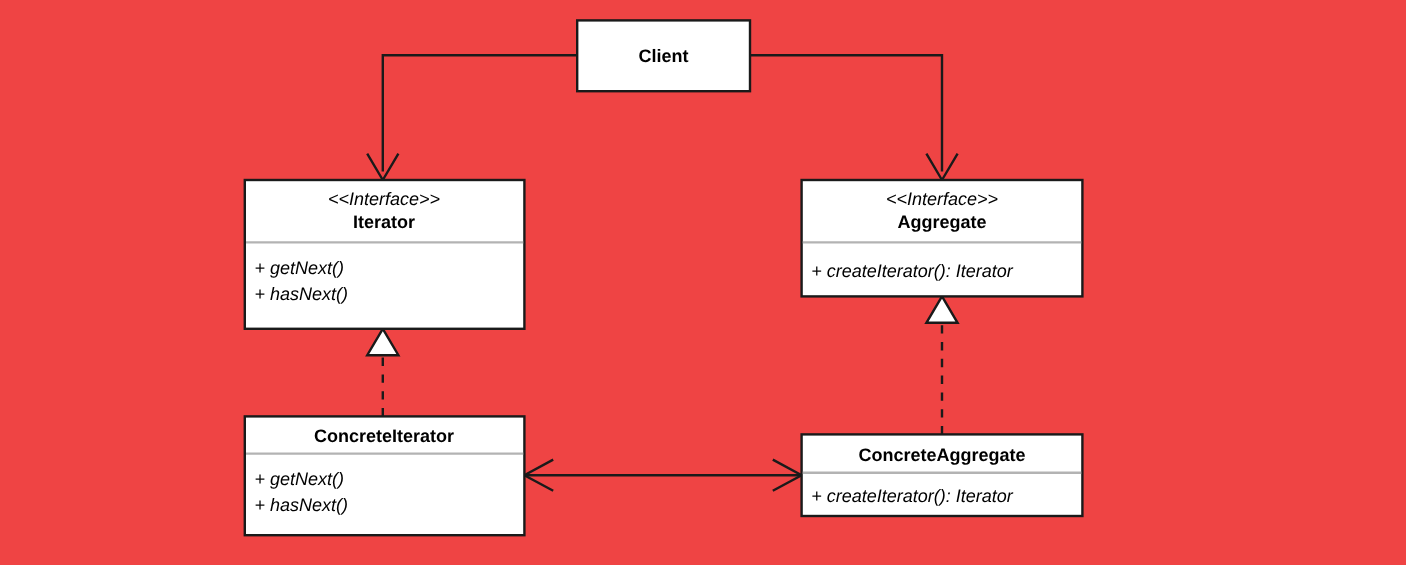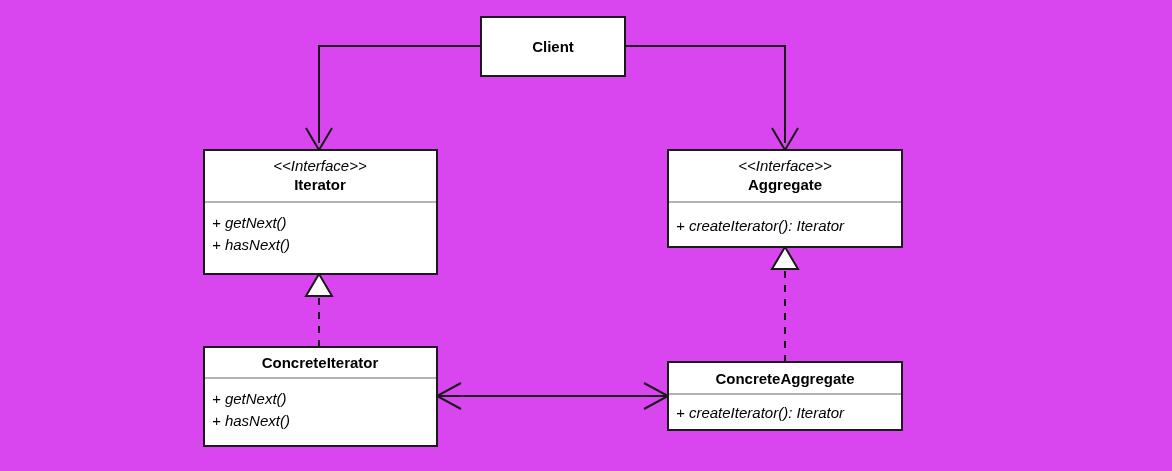--- a/index.html
+++ b/index.html
@@ -10,21 +10,21 @@
   body {
     width: 1172px;
     height: 471px;
     font-family: "Liberation Sans", sans-serif;
     overflow: hidden;
   }
   #diagram-root {
     position: relative;
     width: 1172px;
     height: 471px;
-    background: #d946ef;
+    background: #ef4444;
   }
   svg#uml-canvas {
     display: block;
     width: 1172px;
     height: 471px;
   }
   .cls-box {
     fill: #ffffff;
     stroke: #1a1a1a;
     stroke-width: 2;

